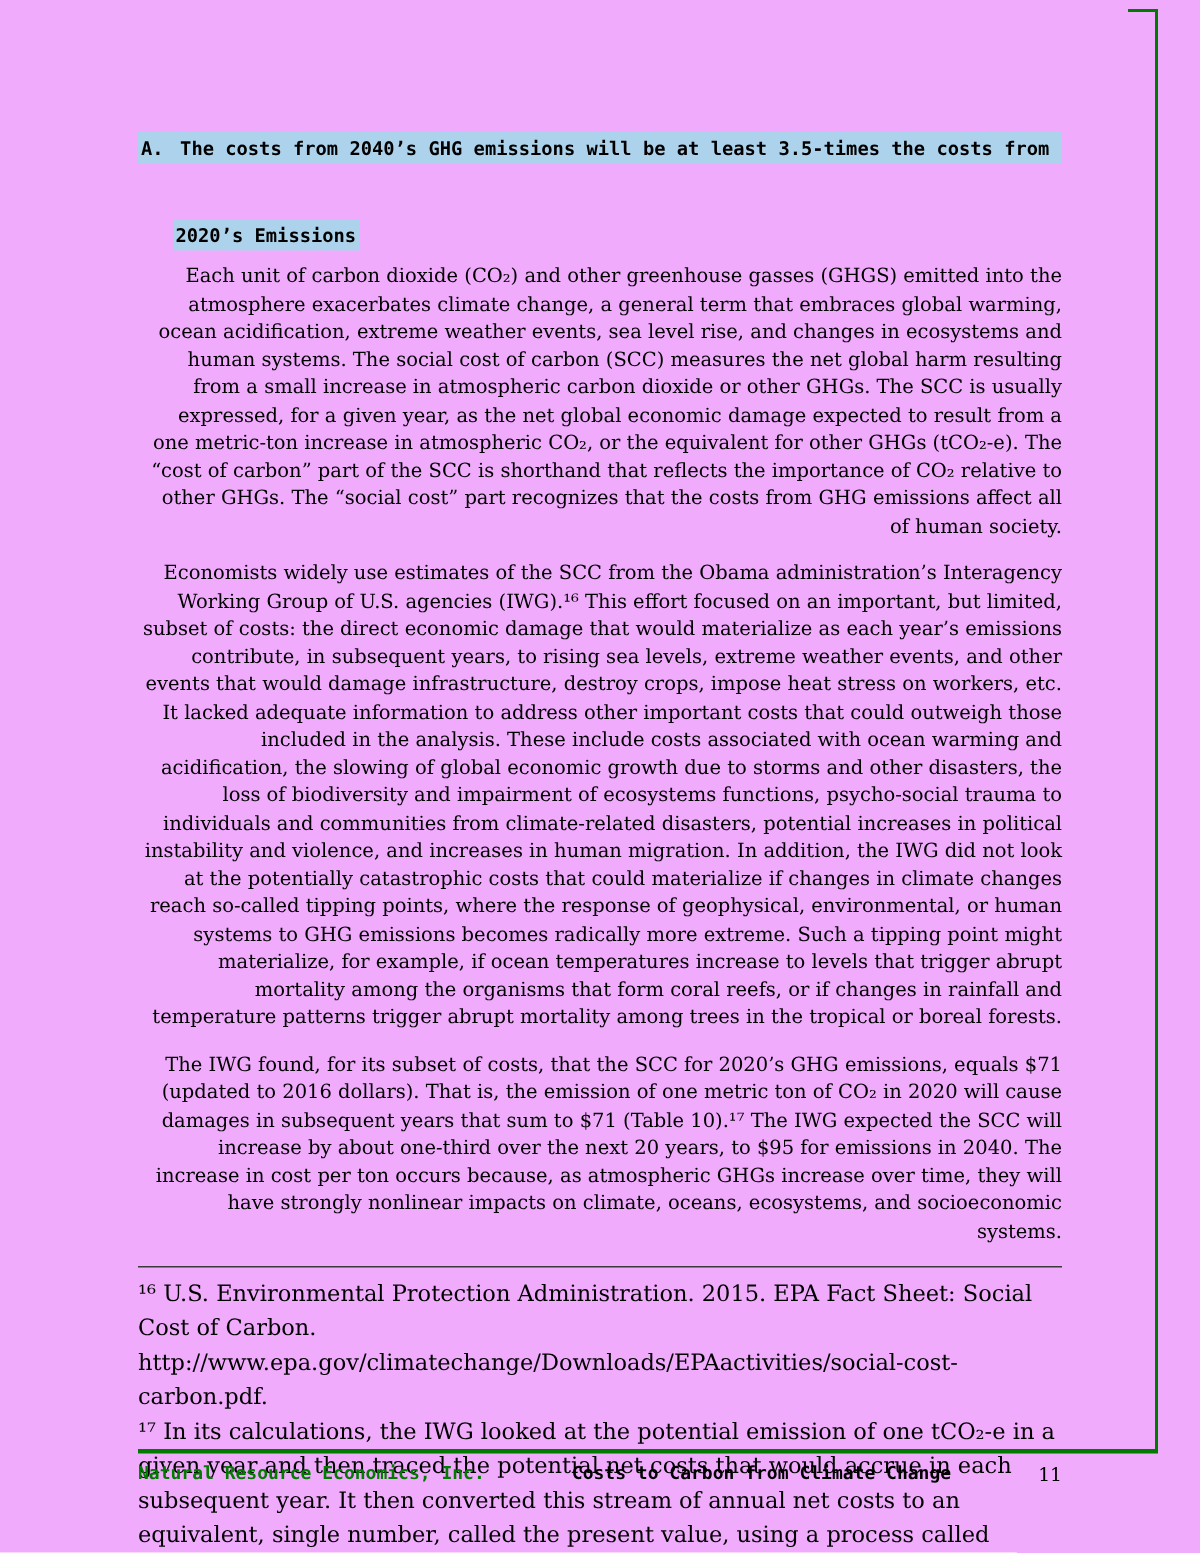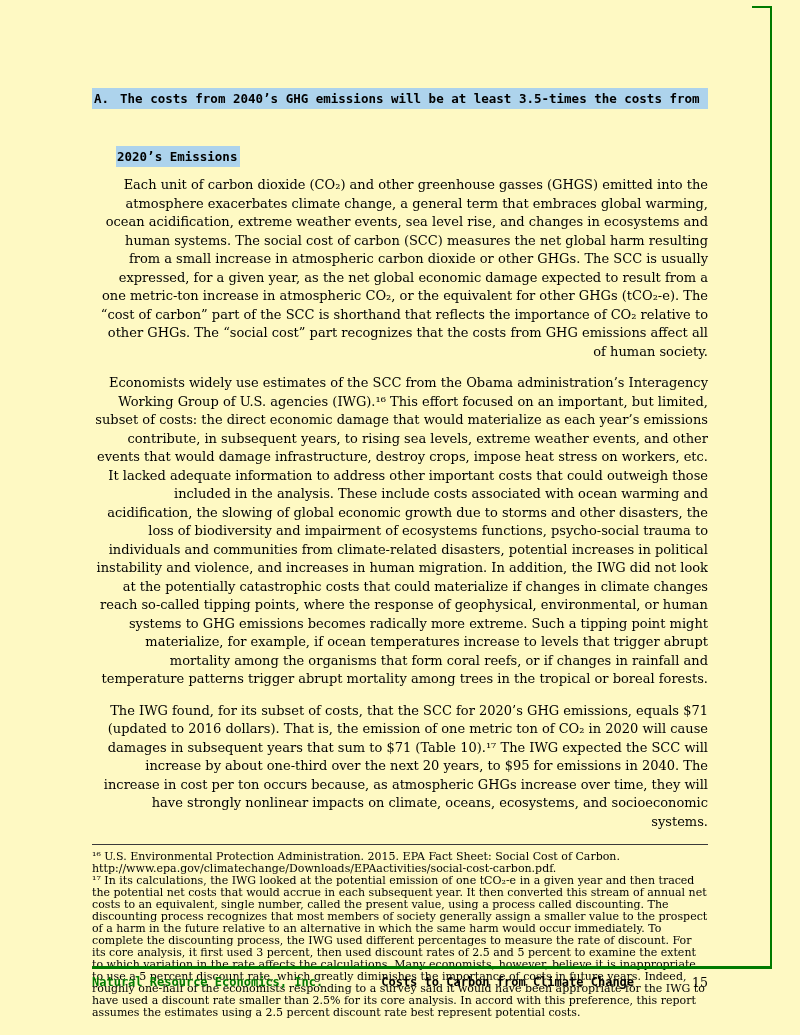--- a/index.html
+++ b/index.html
@@ -3,21 +3,21 @@
 <meta charset="utf-8">
 <style>
   * { margin: 0; padding: 0; box-sizing: border-box; }
   html, body { background: #ffffff; }
   body {
     width: 800px; height: 1035px;
     position: relative; overflow: hidden;
     font-family: "DejaVu Serif", serif;
     color: #000000;
   }
-  .page { position: absolute; inset: 0; background: #fef9c3; }
+  .page { position: absolute; inset: 0; background: #f0abfc; }
 
   
   .border-right {
     position: absolute; top: 6px; right: 28px;
     width: 2px; height: 960px;
     background: var(--accent-green, #007B00);
   }
   .border-top-tick {
     position: absolute; top: 6px; right: 28px;
     width: 20px; height: 2px;
@@ -56,22 +56,22 @@
     text-align: right;
   }
 
   .fn-rule {
     border-top: 1px solid #3a3a3a;
     margin: 9px 0 6px 0;
     width: 100%;
     height: 0;
   }
   .footnote {
-    font-size: 11px;
-    line-height: 12px;
+    font-size: 15px;
+    line-height: 23px;
     word-break: break-word;
   }
 
   .footer { position: absolute; left: 92px; right: 28px; top: 966px; }
   .footer-rule { height: 3px; background: var(--accent-green, #007B00); }
   .footer-row {
     display: flex; align-items: flex-start;
     padding-right: 64px;
     margin-top: 6px;
   }
@@ -117,17 +117,17 @@
     <p class="footnote">¹⁶ U.S. Environmental Protection Administration. 2015. EPA Fact Sheet: Social Cost of Carbon. http://www.epa.gov/climatechange/Downloads/EPAactivities/social-cost-carbon.pdf.</p>
     <p class="footnote">¹⁷ In its calculations, the IWG looked at the potential emission of one tCO₂-e in a given year and then traced the potential net costs that would accrue in each subsequent year. It then converted this stream of annual net costs to an equivalent, single number, called the present value, using a process called discounting. The discounting process recognizes that most members of society generally assign a smaller value to the prospect of a harm in the future relative to an alternative in which the same harm would occur immediately. To complete the discounting process, the IWG used different percentages to measure the rate of discount. For its core analysis, it first used 3 percent, then used discount rates of 2.5 and 5 percent to examine the extent to which variation in the rate affects the calculations. Many economists, however, believe it is inappropriate to use a 5 percent discount rate, which greatly diminishes the importance of costs in future years. Indeed, roughly one-half of the economists responding to a survey said it would have been appropriate for the IWG to have used a discount rate smaller than 2.5% for its core analysis. In accord with this preference, this report assumes the estimates using a 2.5 percent discount rate best represent potential costs.</p>
 
   </div>
 
   <div class="footer">
     <div class="footer-rule"></div>
     <div class="footer-row">
       <span class="footer-company">Natural Resource Economics, Inc.</span>
       <span class="footer-title">Costs to Carbon from Climate Change</span>
-      <span class="footer-page">15</span>
+      <span class="footer-page">11</span>
     </div>
   </div>
 
 </div>
 
 </body></html>

